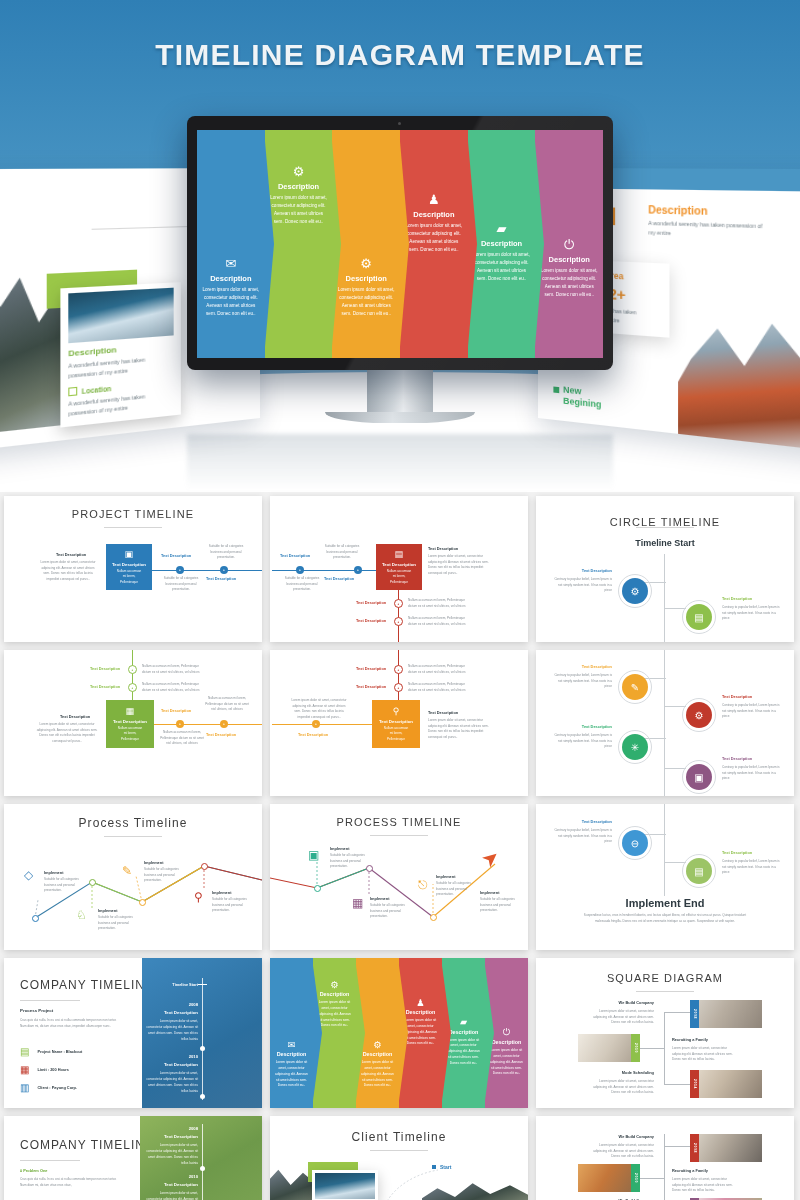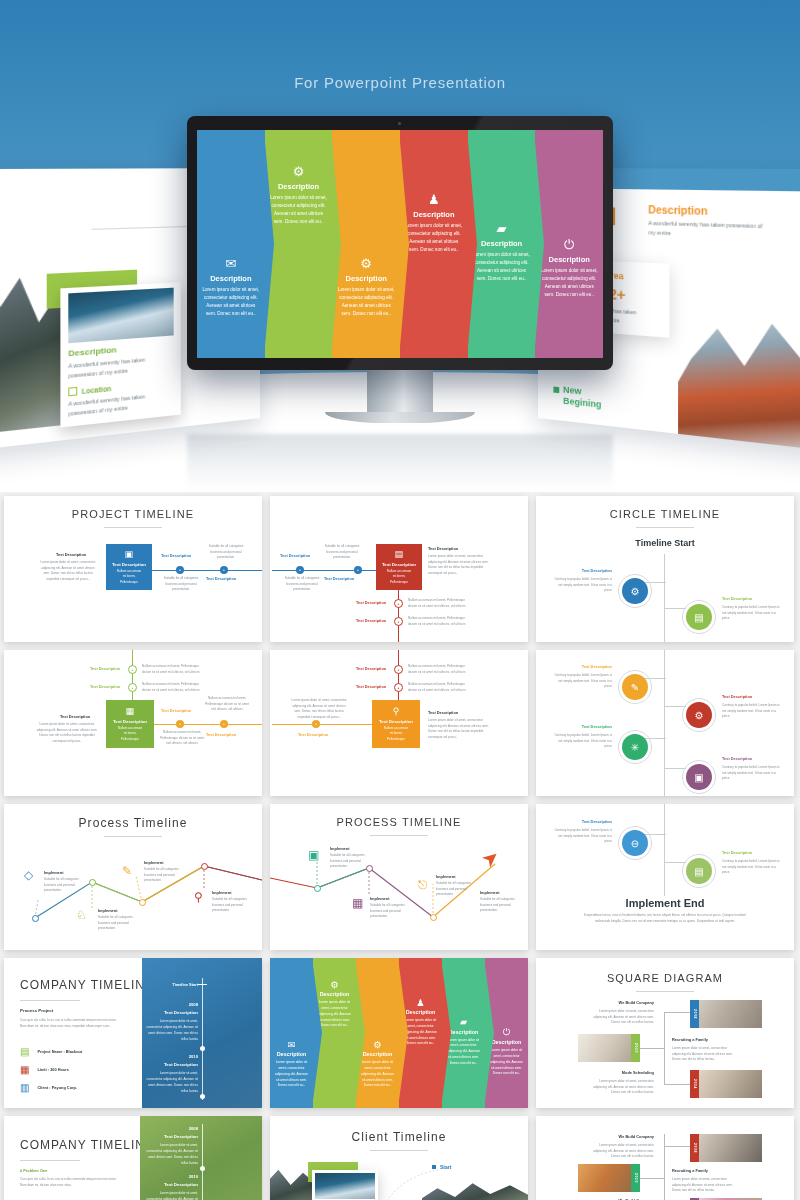--- a/index.html
+++ b/index.html
@@ -191,21 +191,21 @@
     writing-mode:vertical-rl; display:flex; align-items:center; justify-content:center;
     letter-spacing:.6px;
   }
   .arrowline{ position:absolute; background:#b6bbc0; }
 </style>
 <style>#mon-chevrons .chev::after{border-top-width:114px;border-bottom-width:114px;}</style><style>#small-chevrons .chev::after{border-top-width:75px;border-bottom-width:75px;}</style></head>
 <body>
 
 <div class="hero">
 
-  <div class="hero-sub">For Powerpoint Presentation</div>
+  <div class="hero-title">TIMELINE DIAGRAM TEMPLATE</div>
 
   <div class="hero-sheet"></div>
 
   <div class="side-slide side-left">
     <div class="ss-title" style="right:14px; top:30px;">History</div>
     <div class="ss-rule" style="right:14px; top:56px; width:150px;"></div>
     <div class="mnt" style="left:-6px; top:76px; width:118px; height:160px; clip-path:polygon(0 24%,16% 8%,34% 30%,48% 14%,62% 40%,78% 22%,100% 48%,100% 100%,0 100%);"></div>
     <div class="grn-tag" style="left:74px; top:96px; width:82px; height:32px;"></div>
     <div class="photocard" style="left:86px; top:110px; width:112px;">
       <div class="ph"></div>
@@ -330,21 +330,21 @@
       <div class="tiny" style="position:absolute;left:158px;top:58px;width:62px;">Lorem ipsum dolor sit amet, consectetur adipiscing elit. Aenean sit amet ultrices sem. Donec non elit eu tellus lacinia imperdiet consequat vel purus..</div>
       <div class="tiny-b" style="position:absolute;left:86px;top:104px;color:#c0392b;">Text Description</div>
       <div class="node" style="left:124px;top:103px;width:9px;height:9px;border:1.2px solid #c0392b;color:#c0392b;">●</div>
       <div class="tiny" style="position:absolute;left:138px;top:102px;width:66px;">Nullam accumsan mi lorem, Pellentesque dictum ex sit amet nisl ultrices, vel ultrices</div>
       <div class="tiny-b" style="position:absolute;left:86px;top:122px;color:#c0392b;">Text Description</div>
       <div class="node" style="left:124px;top:121px;width:9px;height:9px;border:1.2px solid #c0392b;color:#c0392b;">●</div>
       <div class="tiny" style="position:absolute;left:138px;top:120px;width:66px;">Nullam accumsan mi lorem, Pellentesque dictum ex sit amet nisl ultrices, vel ultrices</div>
     </div>
 
     <div class="slide" style="width:258px;height:146px;">
-      <div class="s-title" style="top:12px; font-size:11px;">CIRCLE TIMELINE</div>
+      <div class="s-title" style="top:20px; font-size:11px;">CIRCLE TIMELINE</div>
       <div class="s-rule" style="top:31px; width:58px; margin-left:-29px;"></div>
       <div style="position:absolute;left:0;right:0;top:42px;text-align:center;font-size:9px;font-weight:bold;color:#2f3b42;">Timeline Start</div>
       <div class="axis" style="left:128px; top:58px; width:1px; height:88px;"></div>
       <div class="axis" style="left:108px; top:86px; width:22px; height:1px;"></div>
       <div class="circ-ring" style="left:82px;top:78px;"></div>
       <div class="circ-big" style="left:86px;top:82px;background:#2b7cb9;">
           <span>⚙</span>
         </div>
       <div class="tiny-b" style="position:absolute;left:24px;top:72px;width:52px;text-align:right;color:#2b7cb9;">Text Description</div>
       <div class="tiny" style="position:absolute;left:18px;top:81px;width:58px;text-align:right;">Contrary to popular belief, Lorem Ipsum is not simply random text. It has roots in a piece</div>

